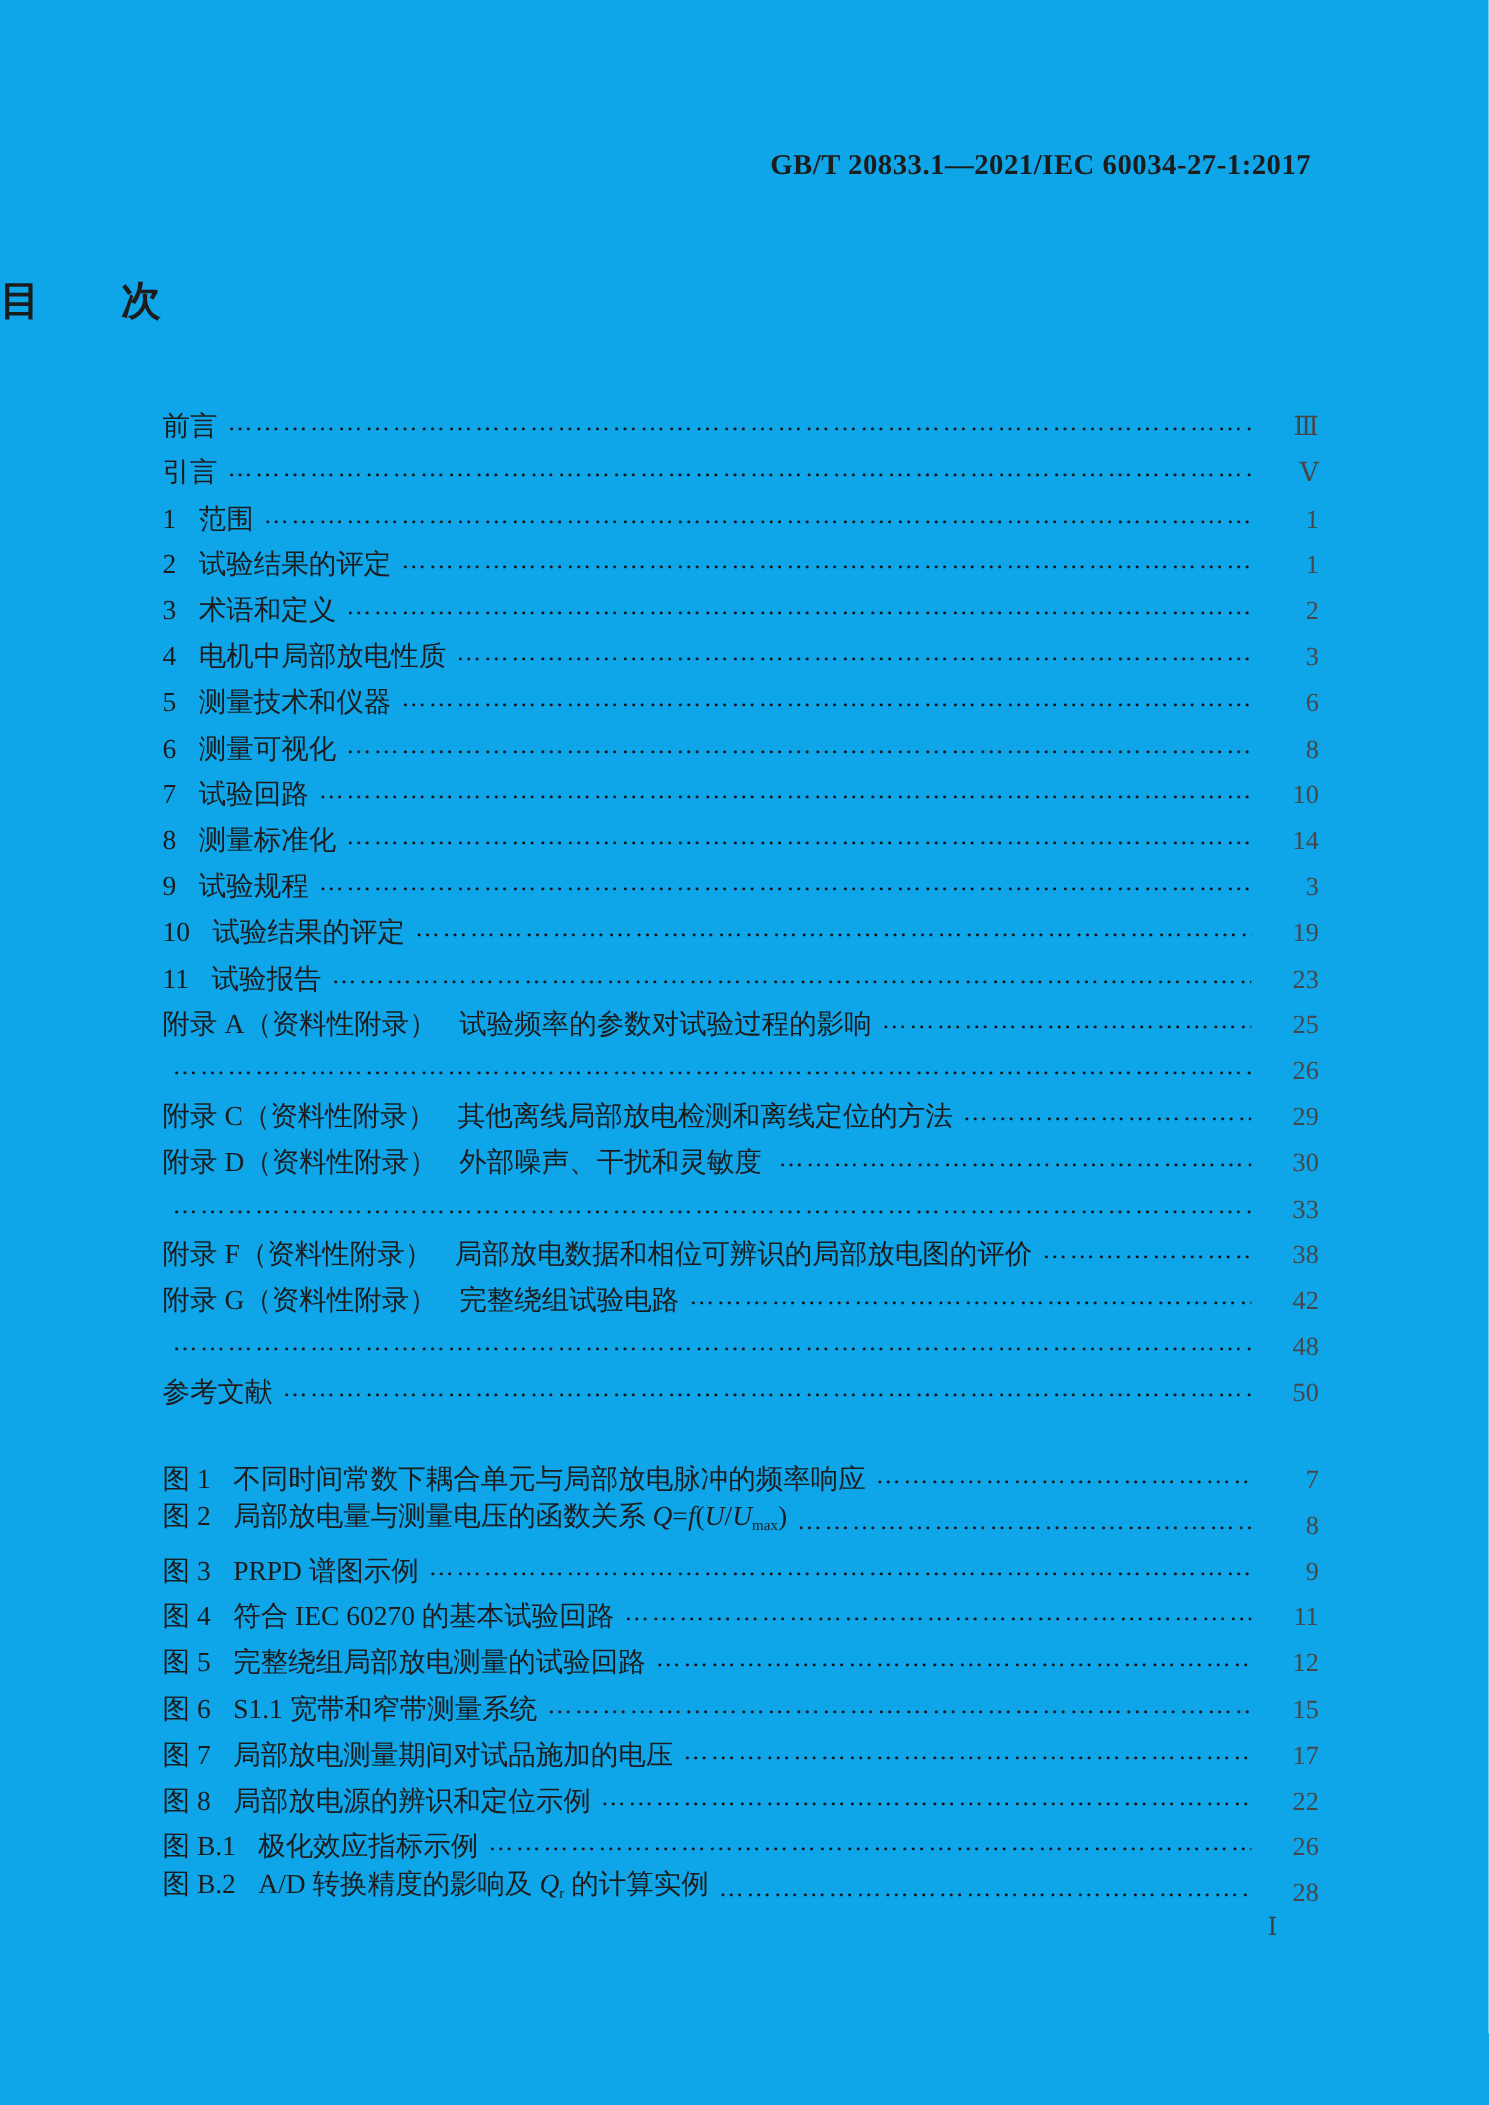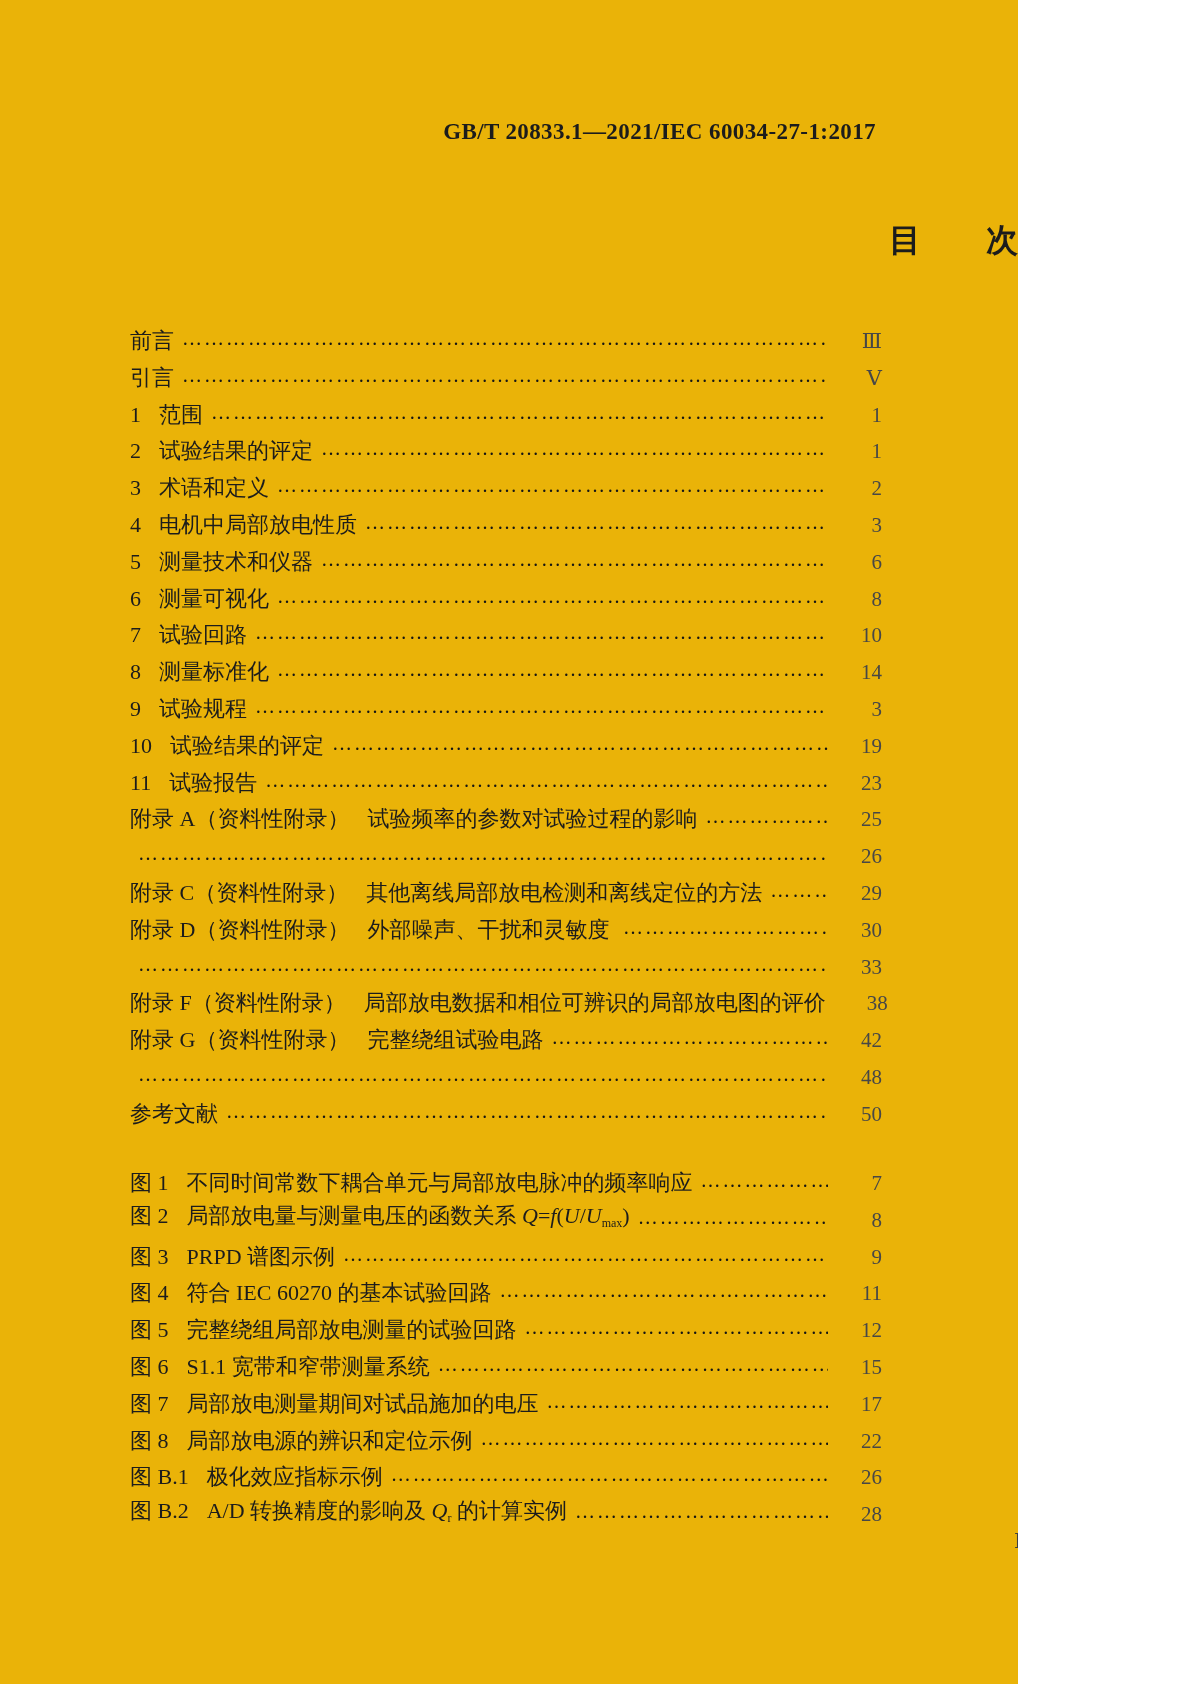--- a/index.html
+++ b/index.html
@@ -1,40 +1,40 @@
 <!DOCTYPE html>
 <html><head>
 <meta charset="utf-8">
 <style>
   html,body { margin:0; padding:0; background:#ffffff; }
   .page {
     position:relative;
-    width:1018px; height:1684px;
-    background:#eab308;
+    width:1191px; height:1684px;
+    background:#0ea5e9;
     overflow:hidden;
     font-family:"Liberation Serif","DejaVu Serif",serif;
     color:#1c1c1c;
   }
   .header {
     position:absolute; top:119px; right:142px;
     font-size:23px; font-weight:bold; letter-spacing:0.4px;
     white-space:pre;
   }
   .title {
     position:absolute; top:220px; left:0; width:100%;
-    margin:0; text-align:right;
+    margin:0; text-align:left;
     font-family:"Liberation Sans","DejaVu Sans",sans-serif;
     font-weight:bold; font-size:32px; line-height:40px;
     word-spacing:56px; white-space:pre;
   }
   .toc { position:absolute; left:130px; right:136px; }
   .toc-main    { top:323px; }
   .toc-figures { top:1165px; }
   .toc-row {
-    display:flex; align-items:center;
+    display:flex; align-items:flex-end;
     height:36.8px; line-height:36.8px;
     font-size:22px;
   }
   .label { white-space:pre; flex:0 0 auto; }
   .prefix { display:inline-block; margin-right:18px; }
   .it  { font-style:italic; }
   .sub { font-size:12px; vertical-align:-4px; letter-spacing:0; }
   .dots {
     flex:1 1 auto; overflow:hidden; white-space:nowrap;
     font-size:20px; letter-spacing:2px;

